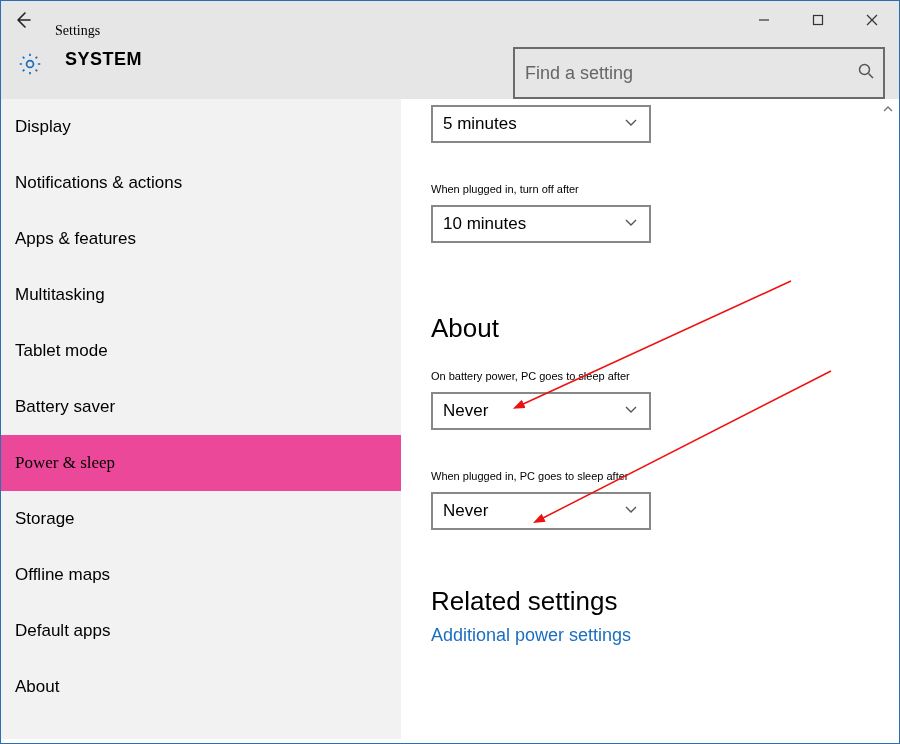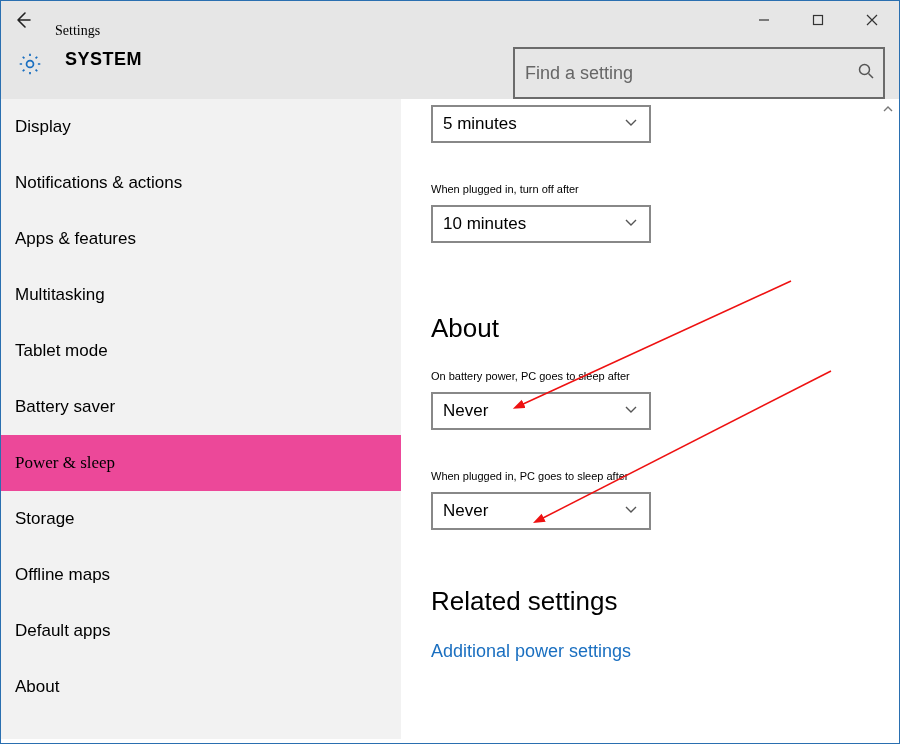--- a/index.html
+++ b/index.html
@@ -130,21 +130,21 @@
   }
   .dropdown .chev svg { stroke:#555; }
   .section-h {
     font-size: 26px;
     font-weight: 400;
     margin-top: 36px;
   }
   .link {
     color: #1a6fc0;
     font-size: 18px;
-    margin-top: 24px;
+    margin-top: 8px;
     display: inline-block;
     cursor: pointer;
   }
   .scroll-up {
     position: absolute;
     right: 2px; top: 0;
     width: 18px; height: 20px;
     display: flex; align-items:center; justify-content:center;
     cursor: pointer;
   }

